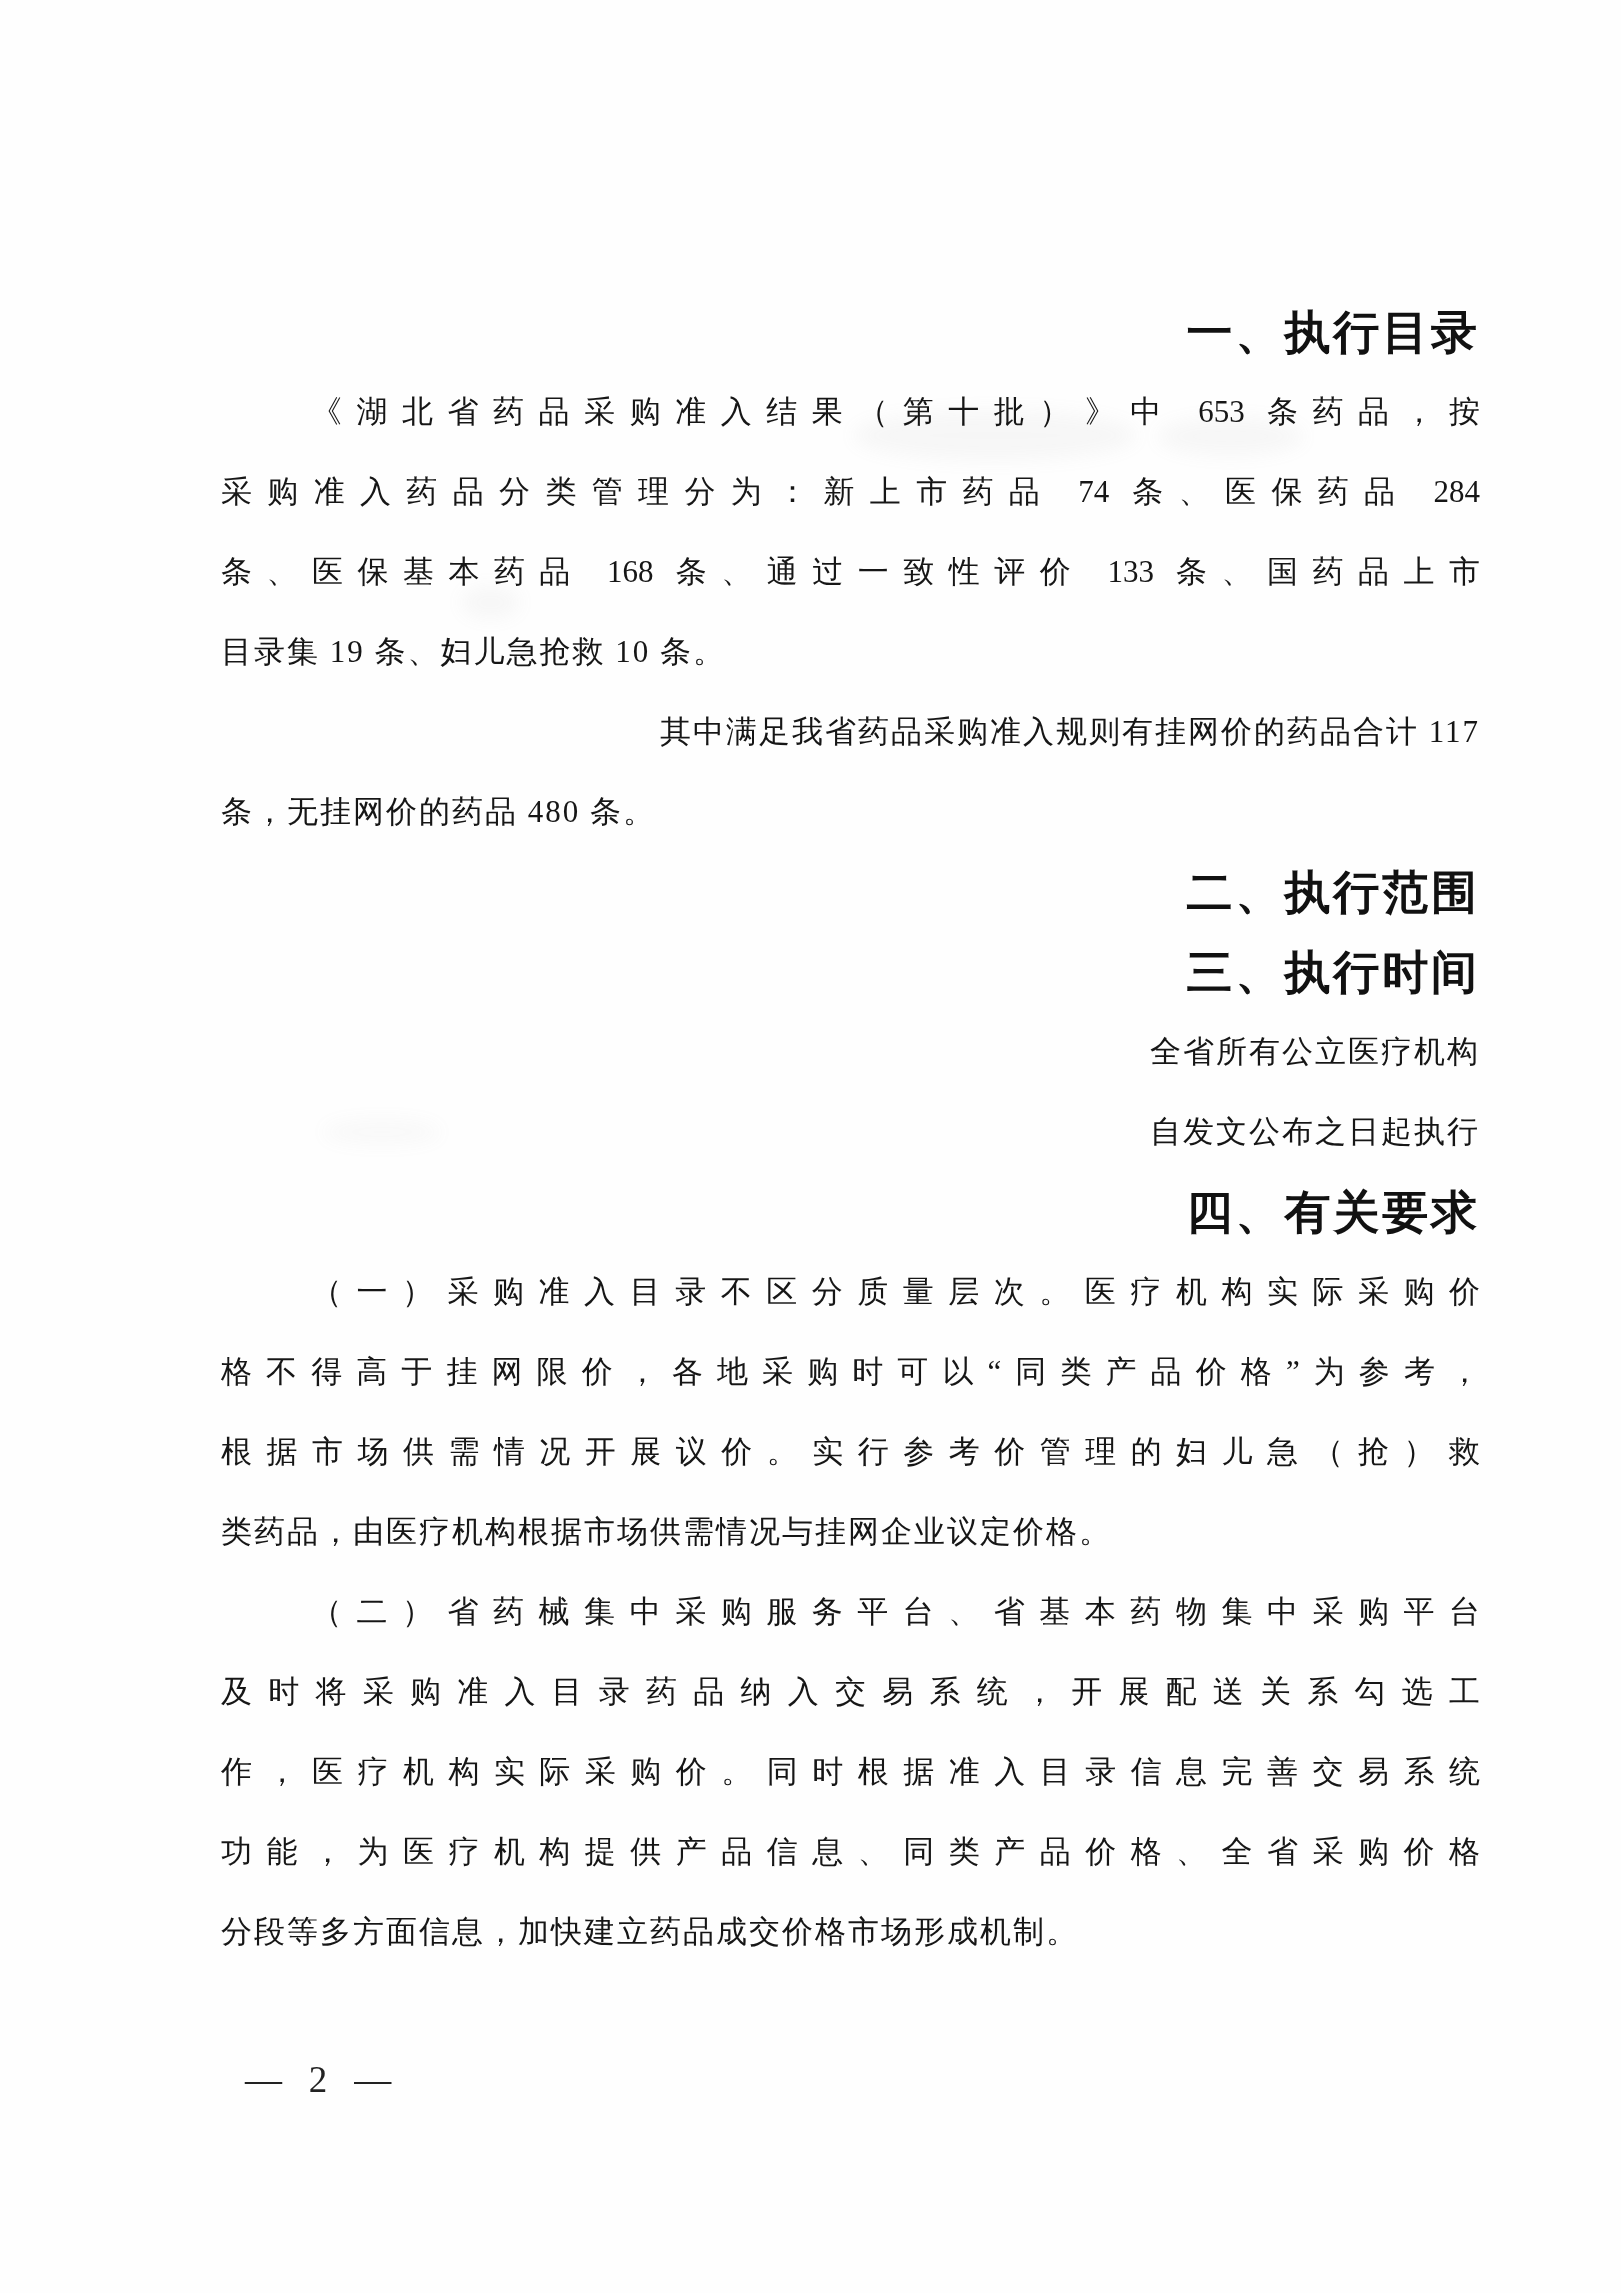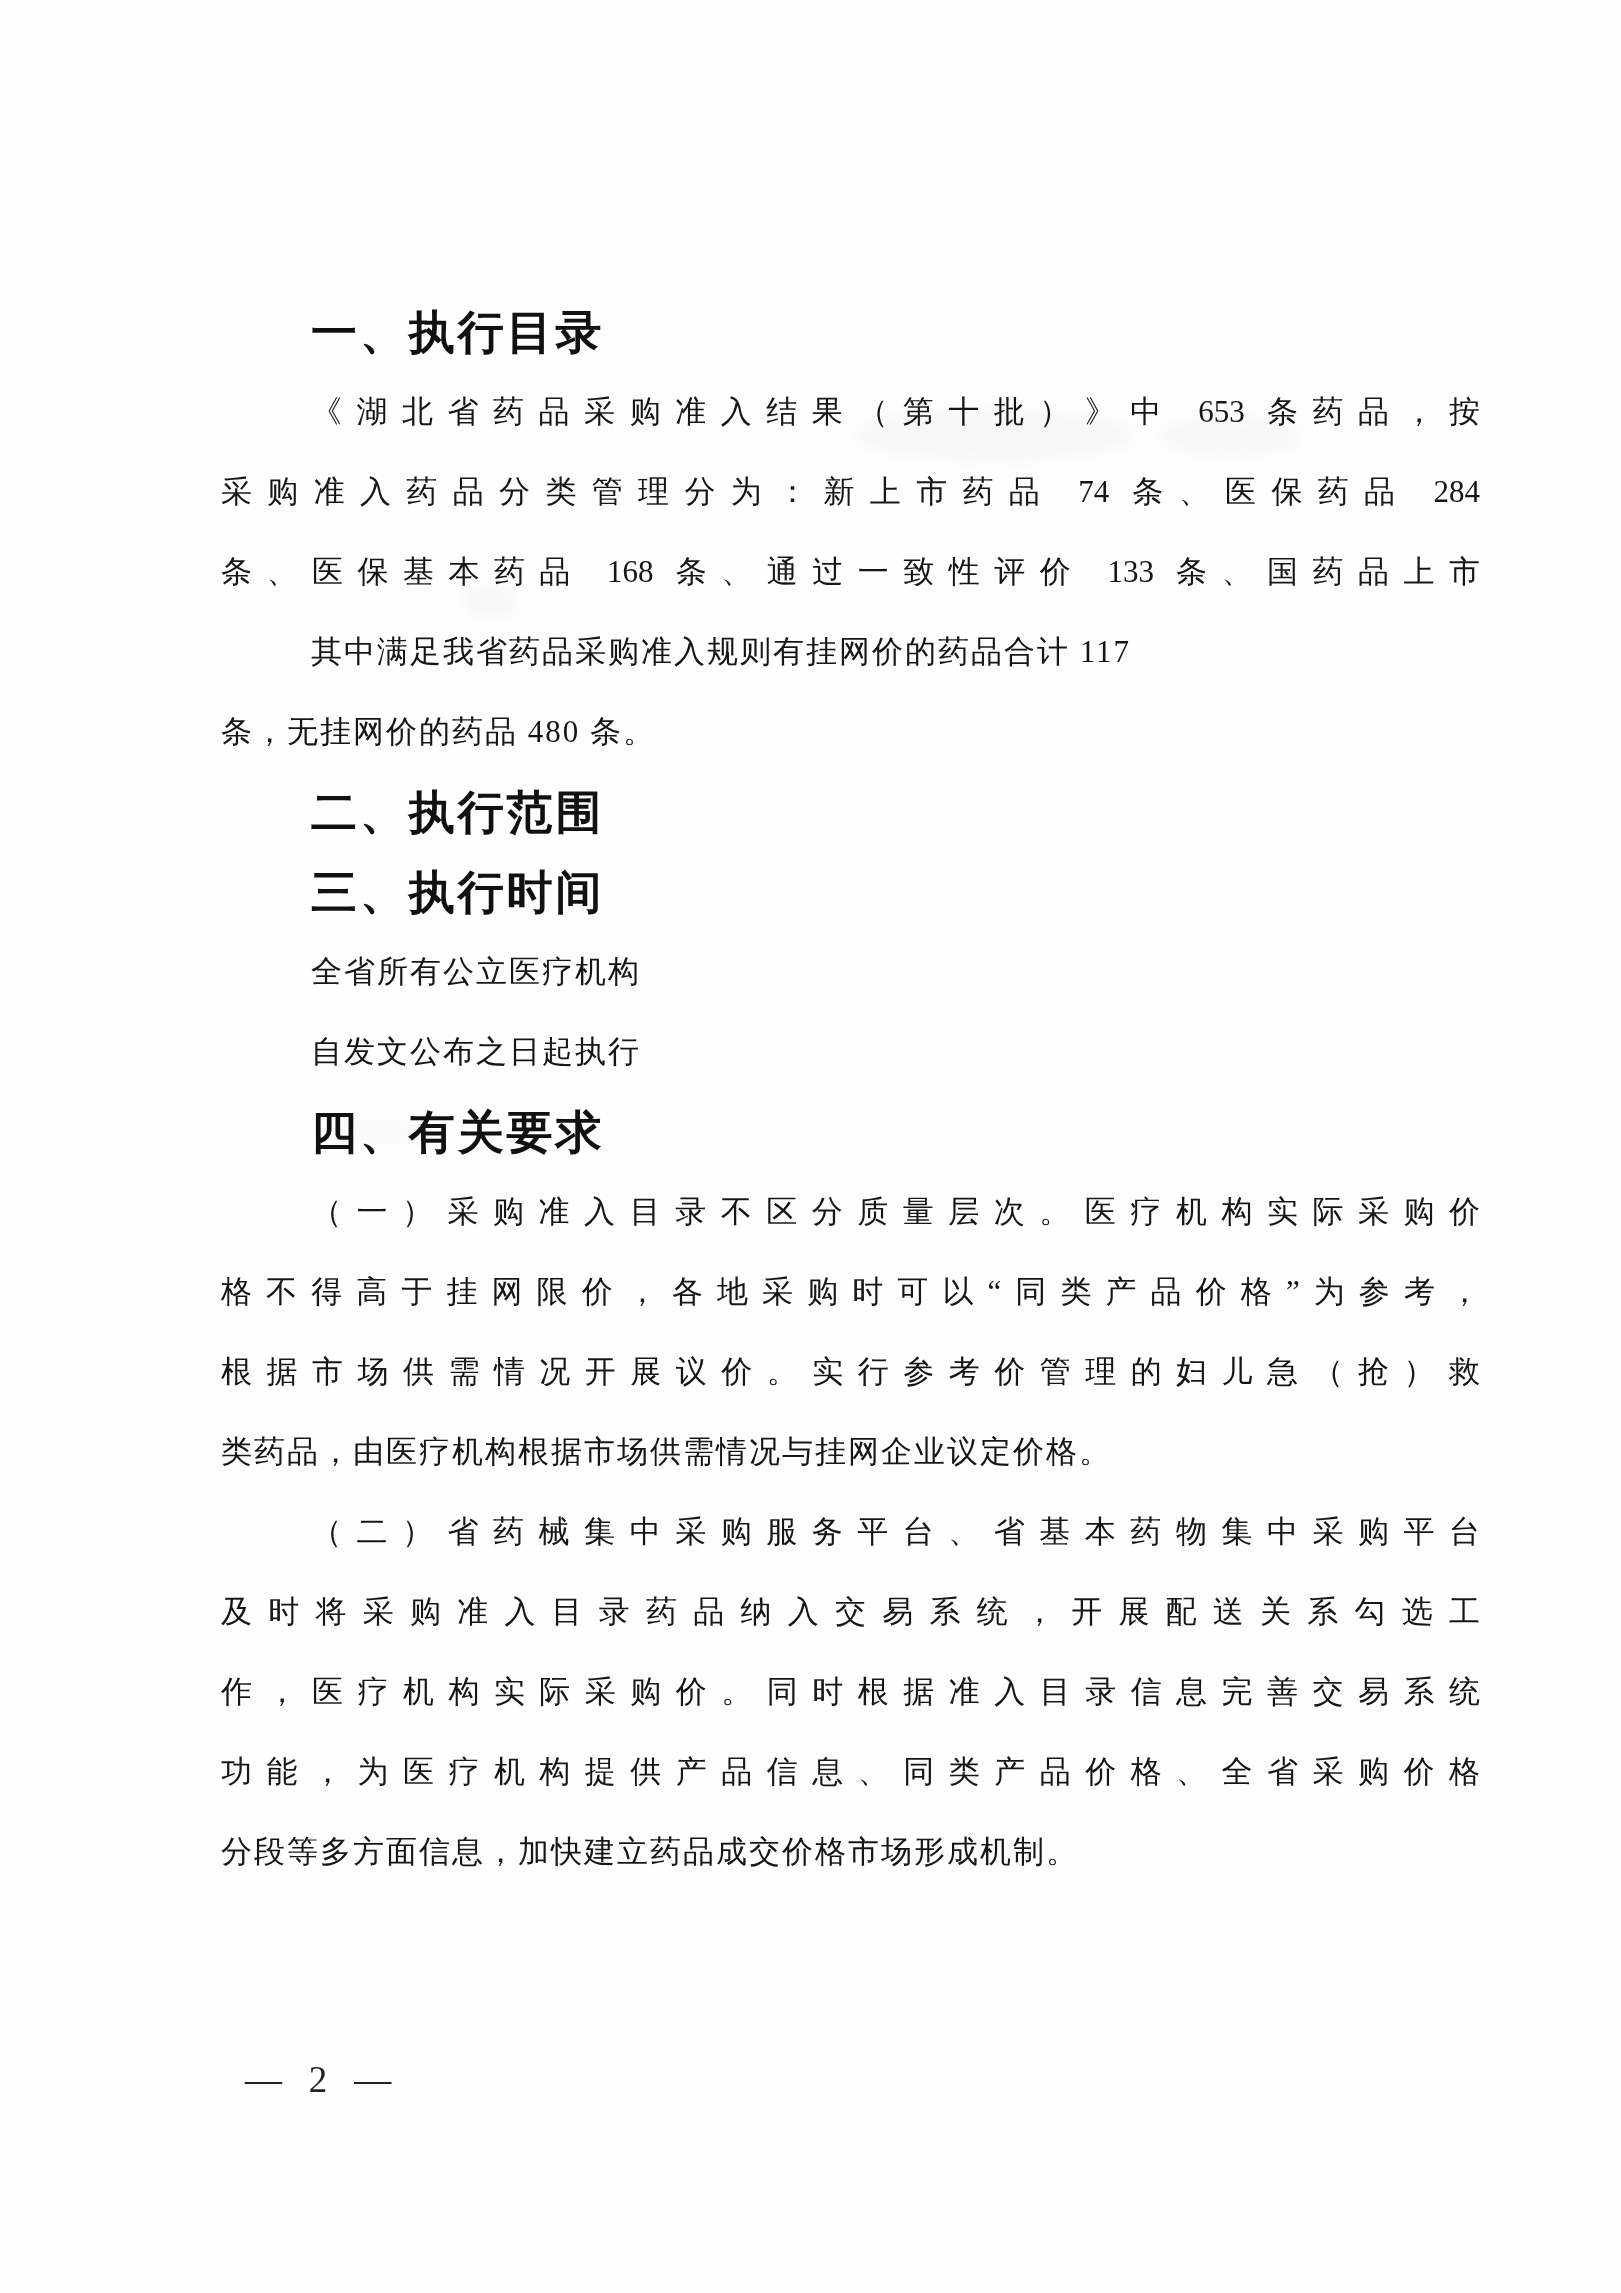--- a/index.html
+++ b/index.html
@@ -29,20 +29,21 @@
     letter-spacing: 2px;
     color: #161616;
   }
   .line.body.fill {
     text-align: justify;
     text-align-last: justify;
     letter-spacing: 0;
   }
   .line.indent {
     padding-left: 90px;
+    text-align: right;
   }
   .line.indent.fill {
     padding-left: 90px;
   }
   .line.heading {
     font-family: "Liberation Sans", "DejaVu Sans", sans-serif;
     font-weight: 700;
     font-size: 46px;
     letter-spacing: 2.9px;
     color: #111111;
@@ -77,20 +78,21 @@
   <div class="artifact a1"></div>
   <div class="artifact a2"></div>
   <div class="artifact a3"></div>
   <div class="artifact a4"></div>
 
   <div class="content">
     <div class="line heading indent">一、执行目录</div>
     <div class="line body indent fill">《湖北省药品采购准入结果（第十批）》中 653 条药品，按</div>
     <div class="line body fill">采购准入药品分类管理分为：新上市药品 74 条、医保药品 284</div>
     <div class="line body fill">条、医保基本药品 168 条、通过一致性评价 133 条、国药品上市</div>
+    <div class="line body">目录集 19 条、妇儿急抢救 10 条。</div>
     <div class="line body indent">其中满足我省药品采购准入规则有挂网价的药品合计 117</div>
     <div class="line body">条，无挂网价的药品 480 条。</div>
     <div class="line heading indent">二、执行范围</div>
     <div class="line heading indent">三、执行时间</div>
     <div class="line body indent">全省所有公立医疗机构</div>
     <div class="line body indent">自发文公布之日起执行</div>
     <div class="line heading indent">四、有关要求</div>
     <div class="line body indent fill">（一）采购准入目录不区分质量层次。医疗机构实际采购价</div>
     <div class="line body fill">格不得高于挂网限价，各地采购时可以“同类产品价格”为参考，</div>
     <div class="line body fill">根据市场供需情况开展议价。实行参考价管理的妇儿急（抢）救</div>

